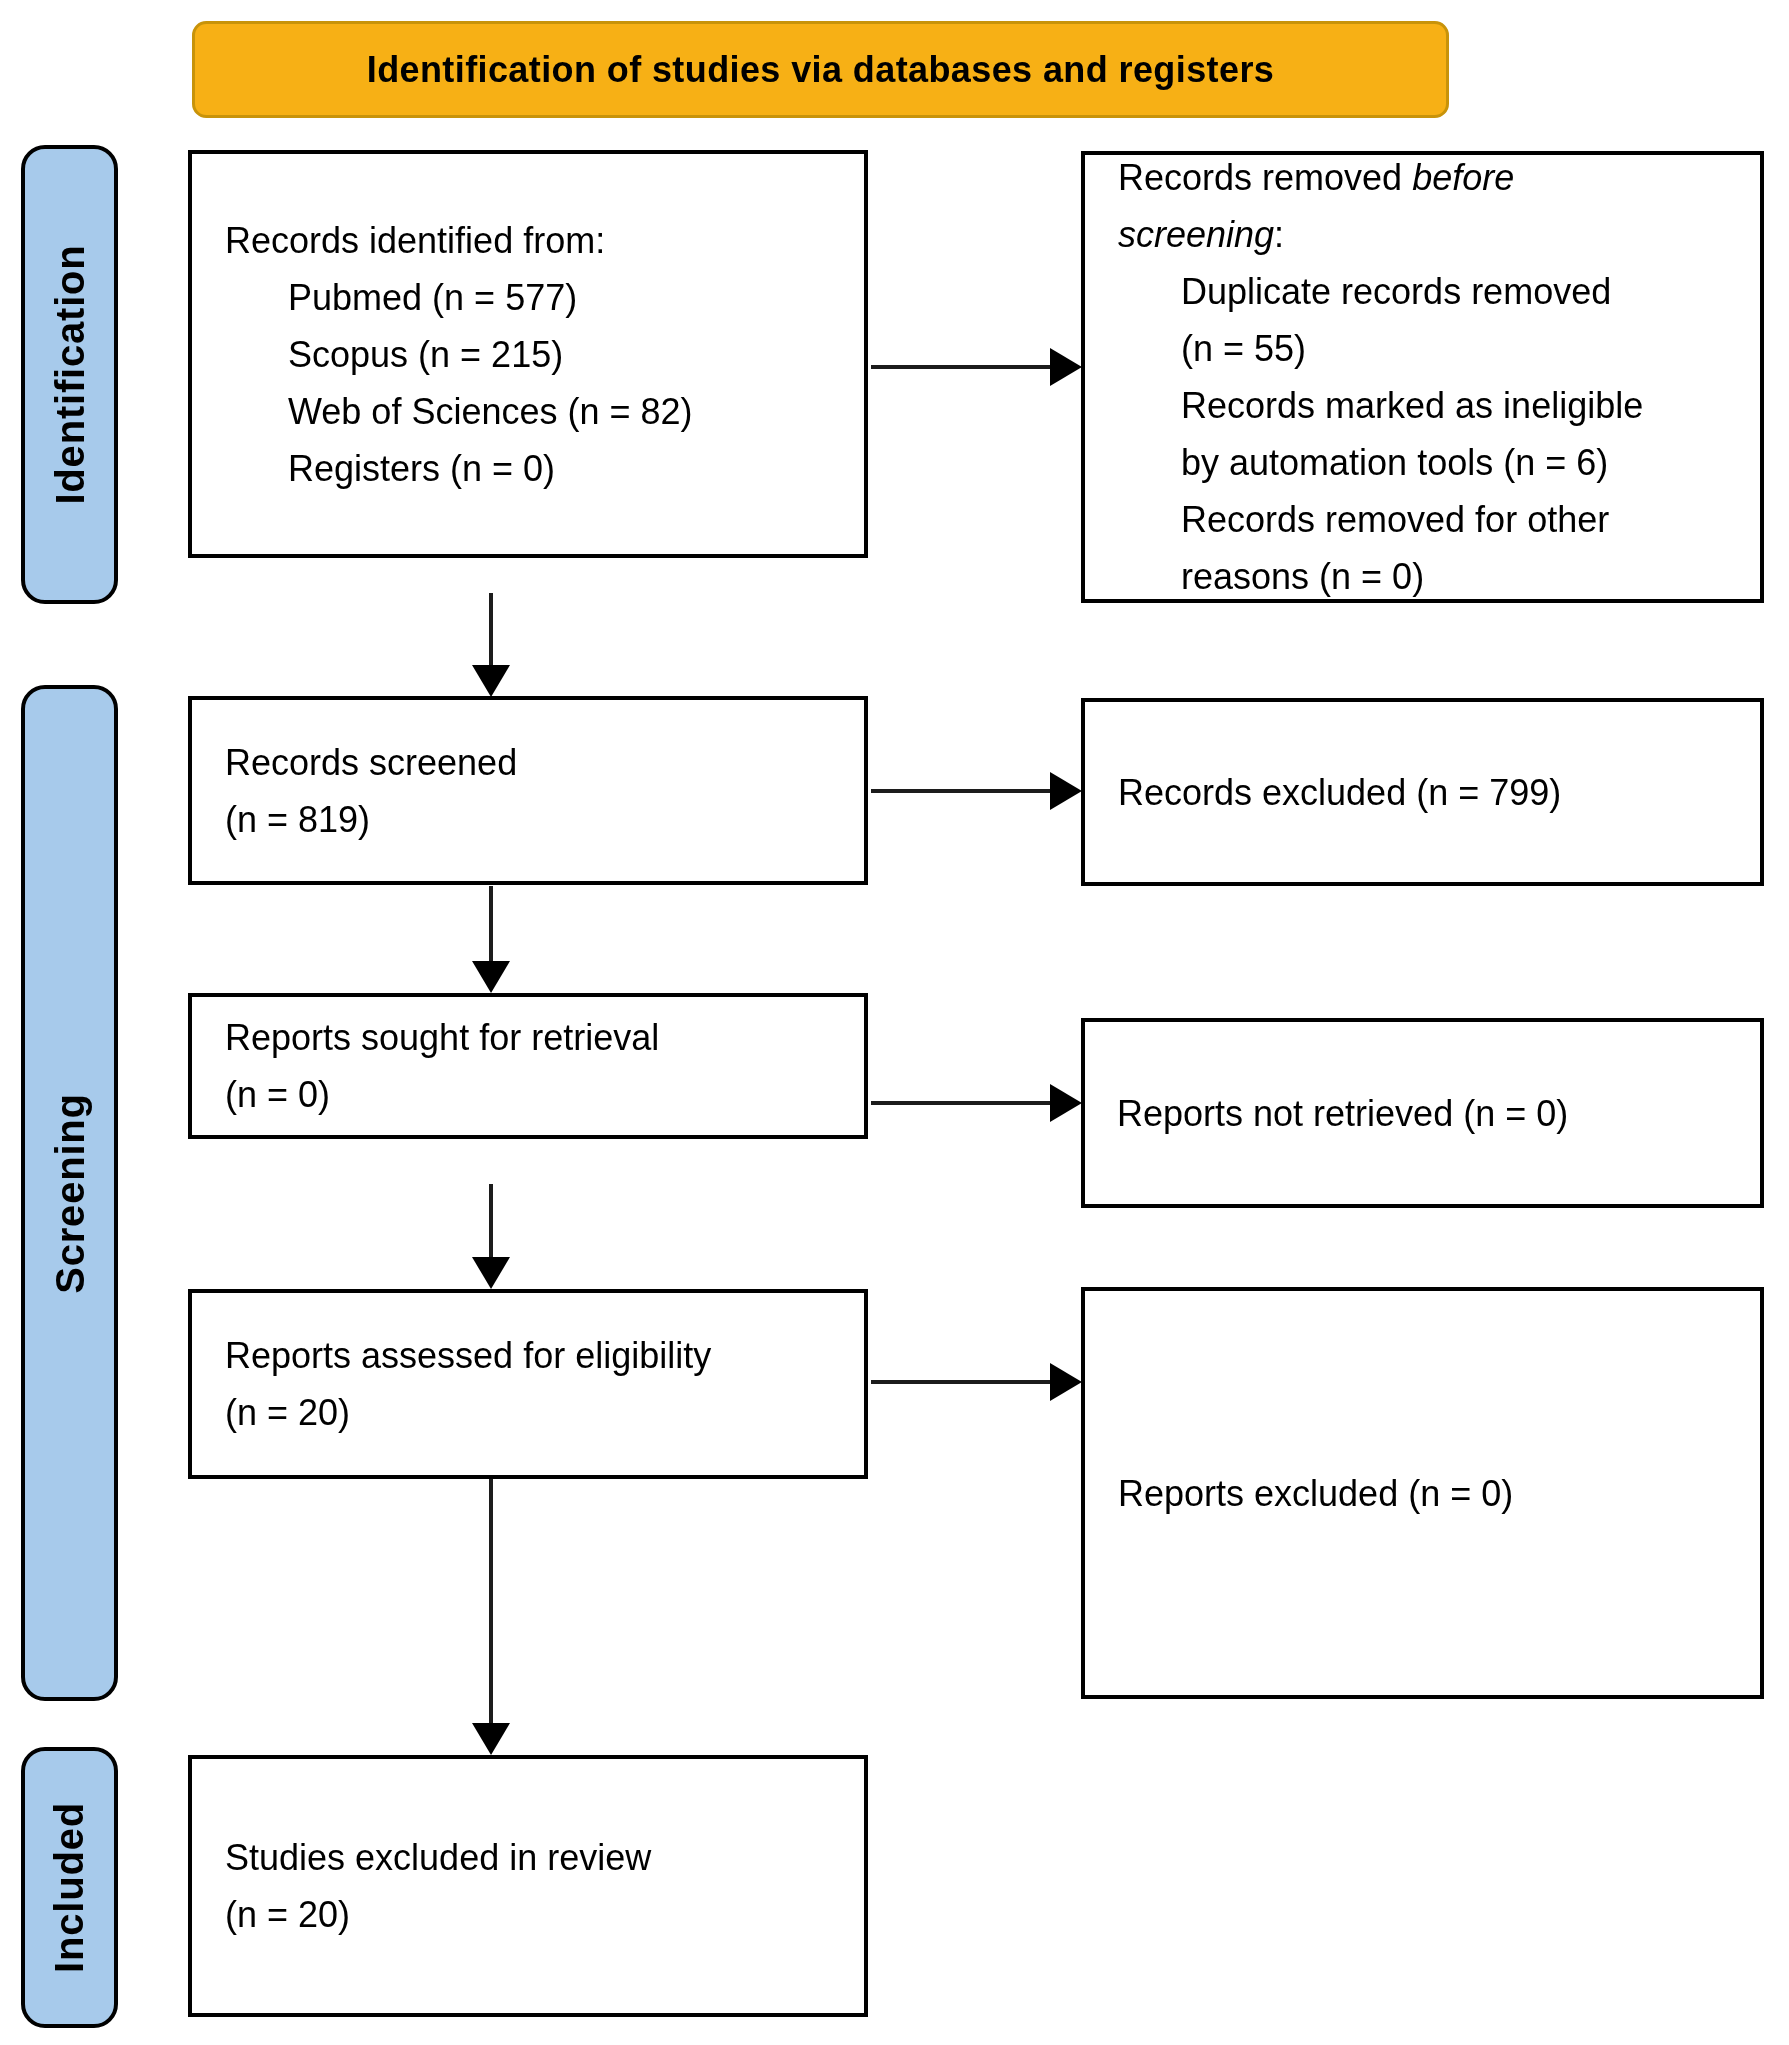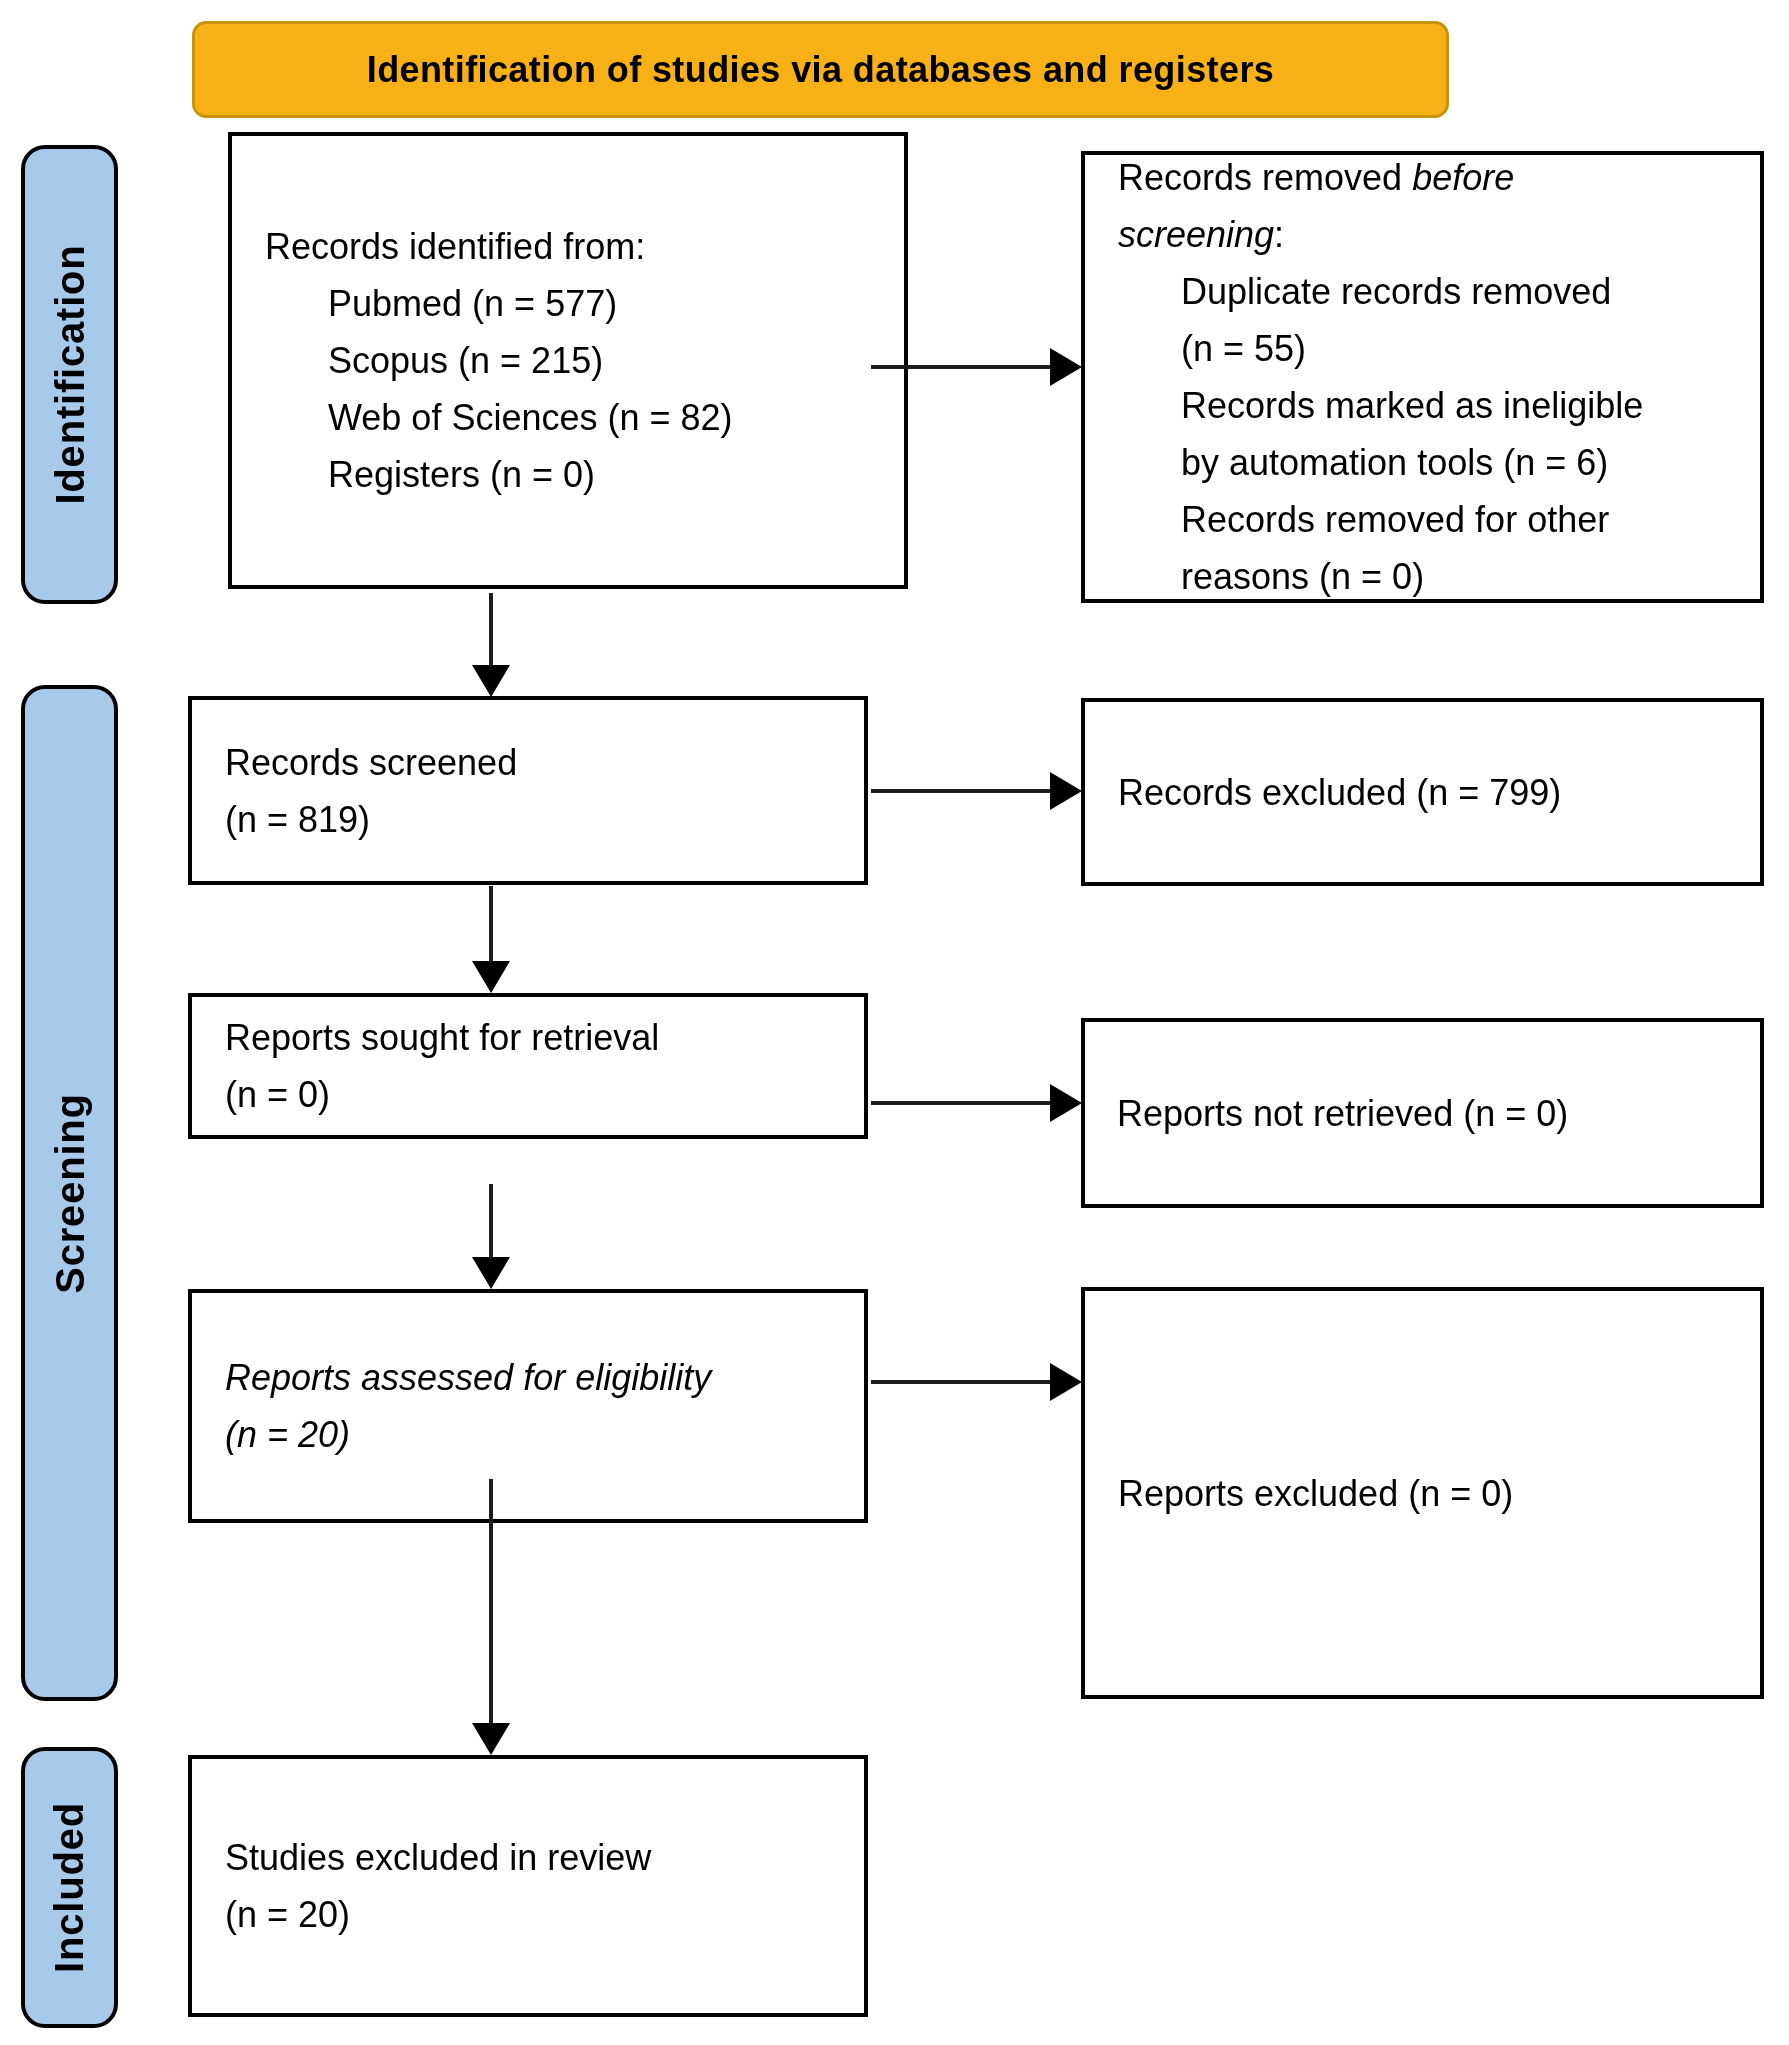--- a/index.html
+++ b/index.html
@@ -60,27 +60,27 @@
     position: absolute;
     background: #fff;
     border: 4.8px solid var(--box_border, #000);
     box-sizing: border-box;
     display: flex; flex-direction: column; justify-content: center;
     padding: 8px 22px 8px 33px;
     gap: 12px;
   }
   .col-left  { left: 188px;  width: 680px; }
   .col-right { left: 1081px; width: 683px; }
-  #box-records-identified    { top: 132px;  height: 457px; margin-left: 40px; }
+  #box-records-identified    { top: 150px;  height: 408px; }
   #box-records-removed       { top: 151px;  height: 452px; }
   #box-records-screened      { top: 696px;  height: 189px; }
   #box-records-excluded      { top: 698px;  height: 188px; }
   #box-reports-sought        { top: 993px; height: 146px; }
   #box-reports-not-retrieved { top: 1018px; height: 190px; padding-left: 32px; }
-  #box-reports-assessed      { top: 1289px; height: 234px; font-style: italic; }
+  #box-reports-assessed      { top: 1289px; height: 190px; }
   #box-reports-excluded      { top: 1287px; height: 412px; }
   #box-studies-included      { top: 1755px; height: 262px; }
 
   .line { font-size: 36px; line-height: 45px; }
   .indent { padding-left: 63px; }
   .italic { font-style: italic; }
 
   
   .h-arrow { position: absolute; height: 0; }
   .h-arrow .shaft {

